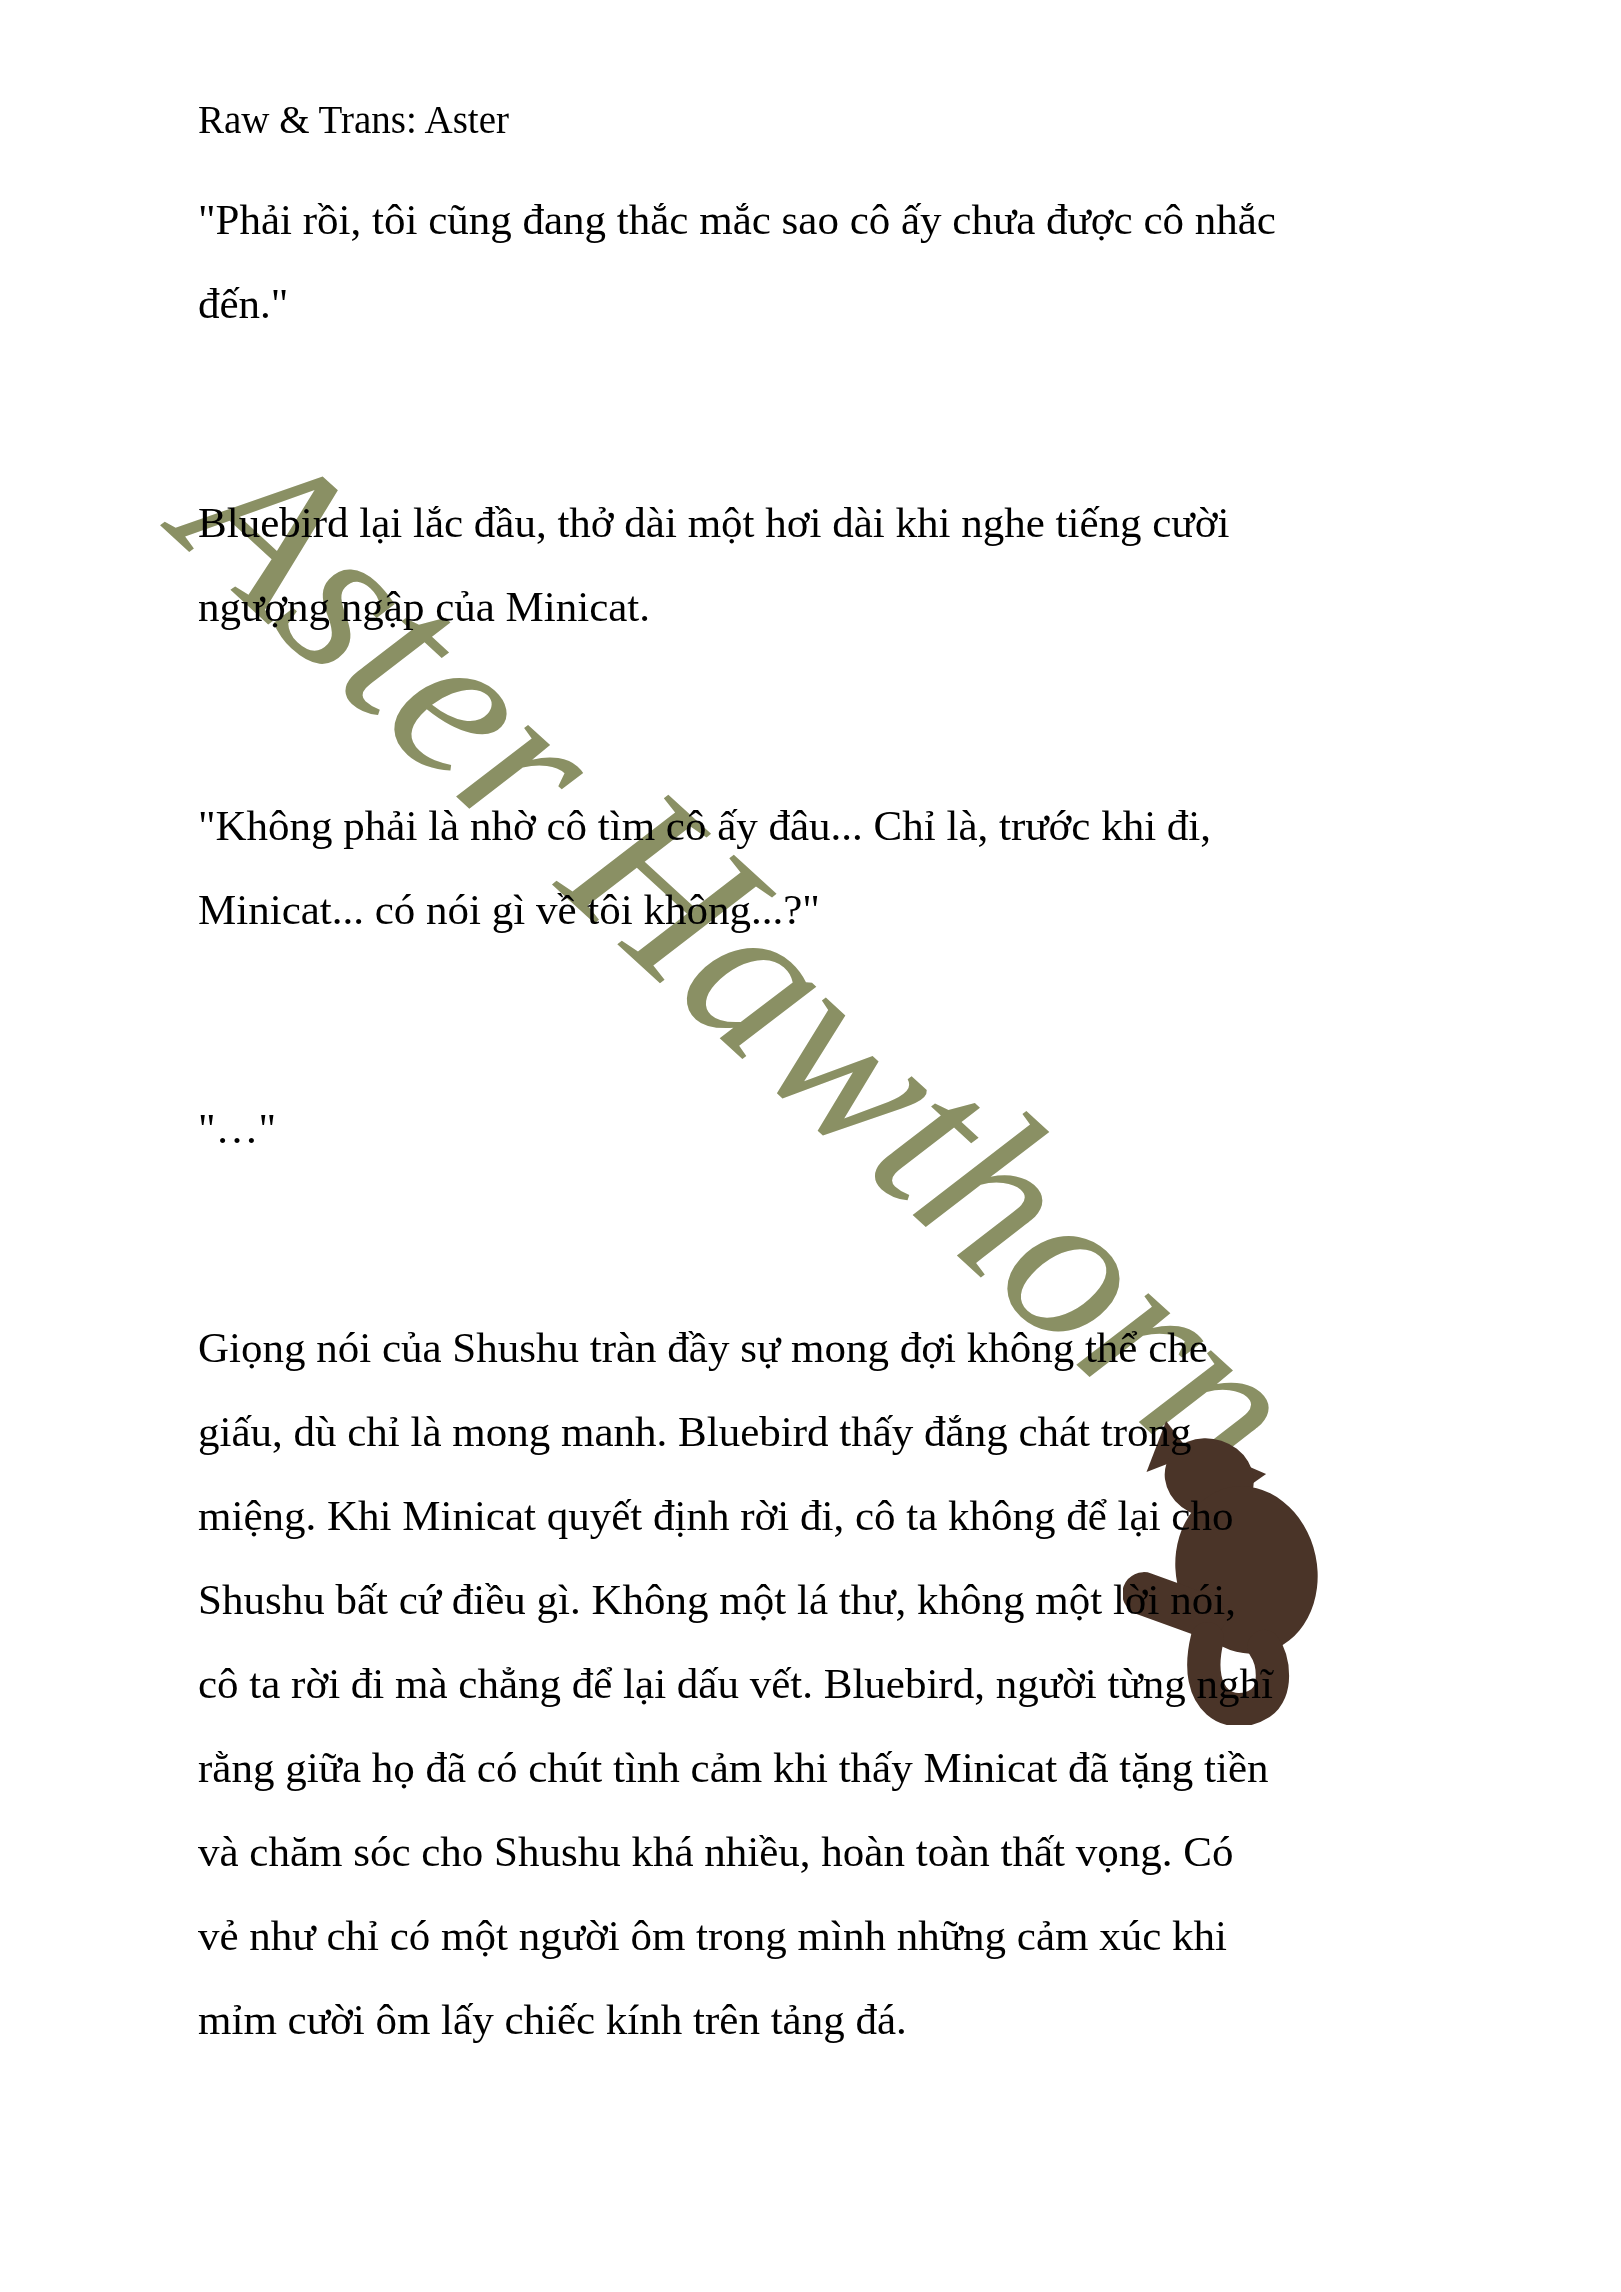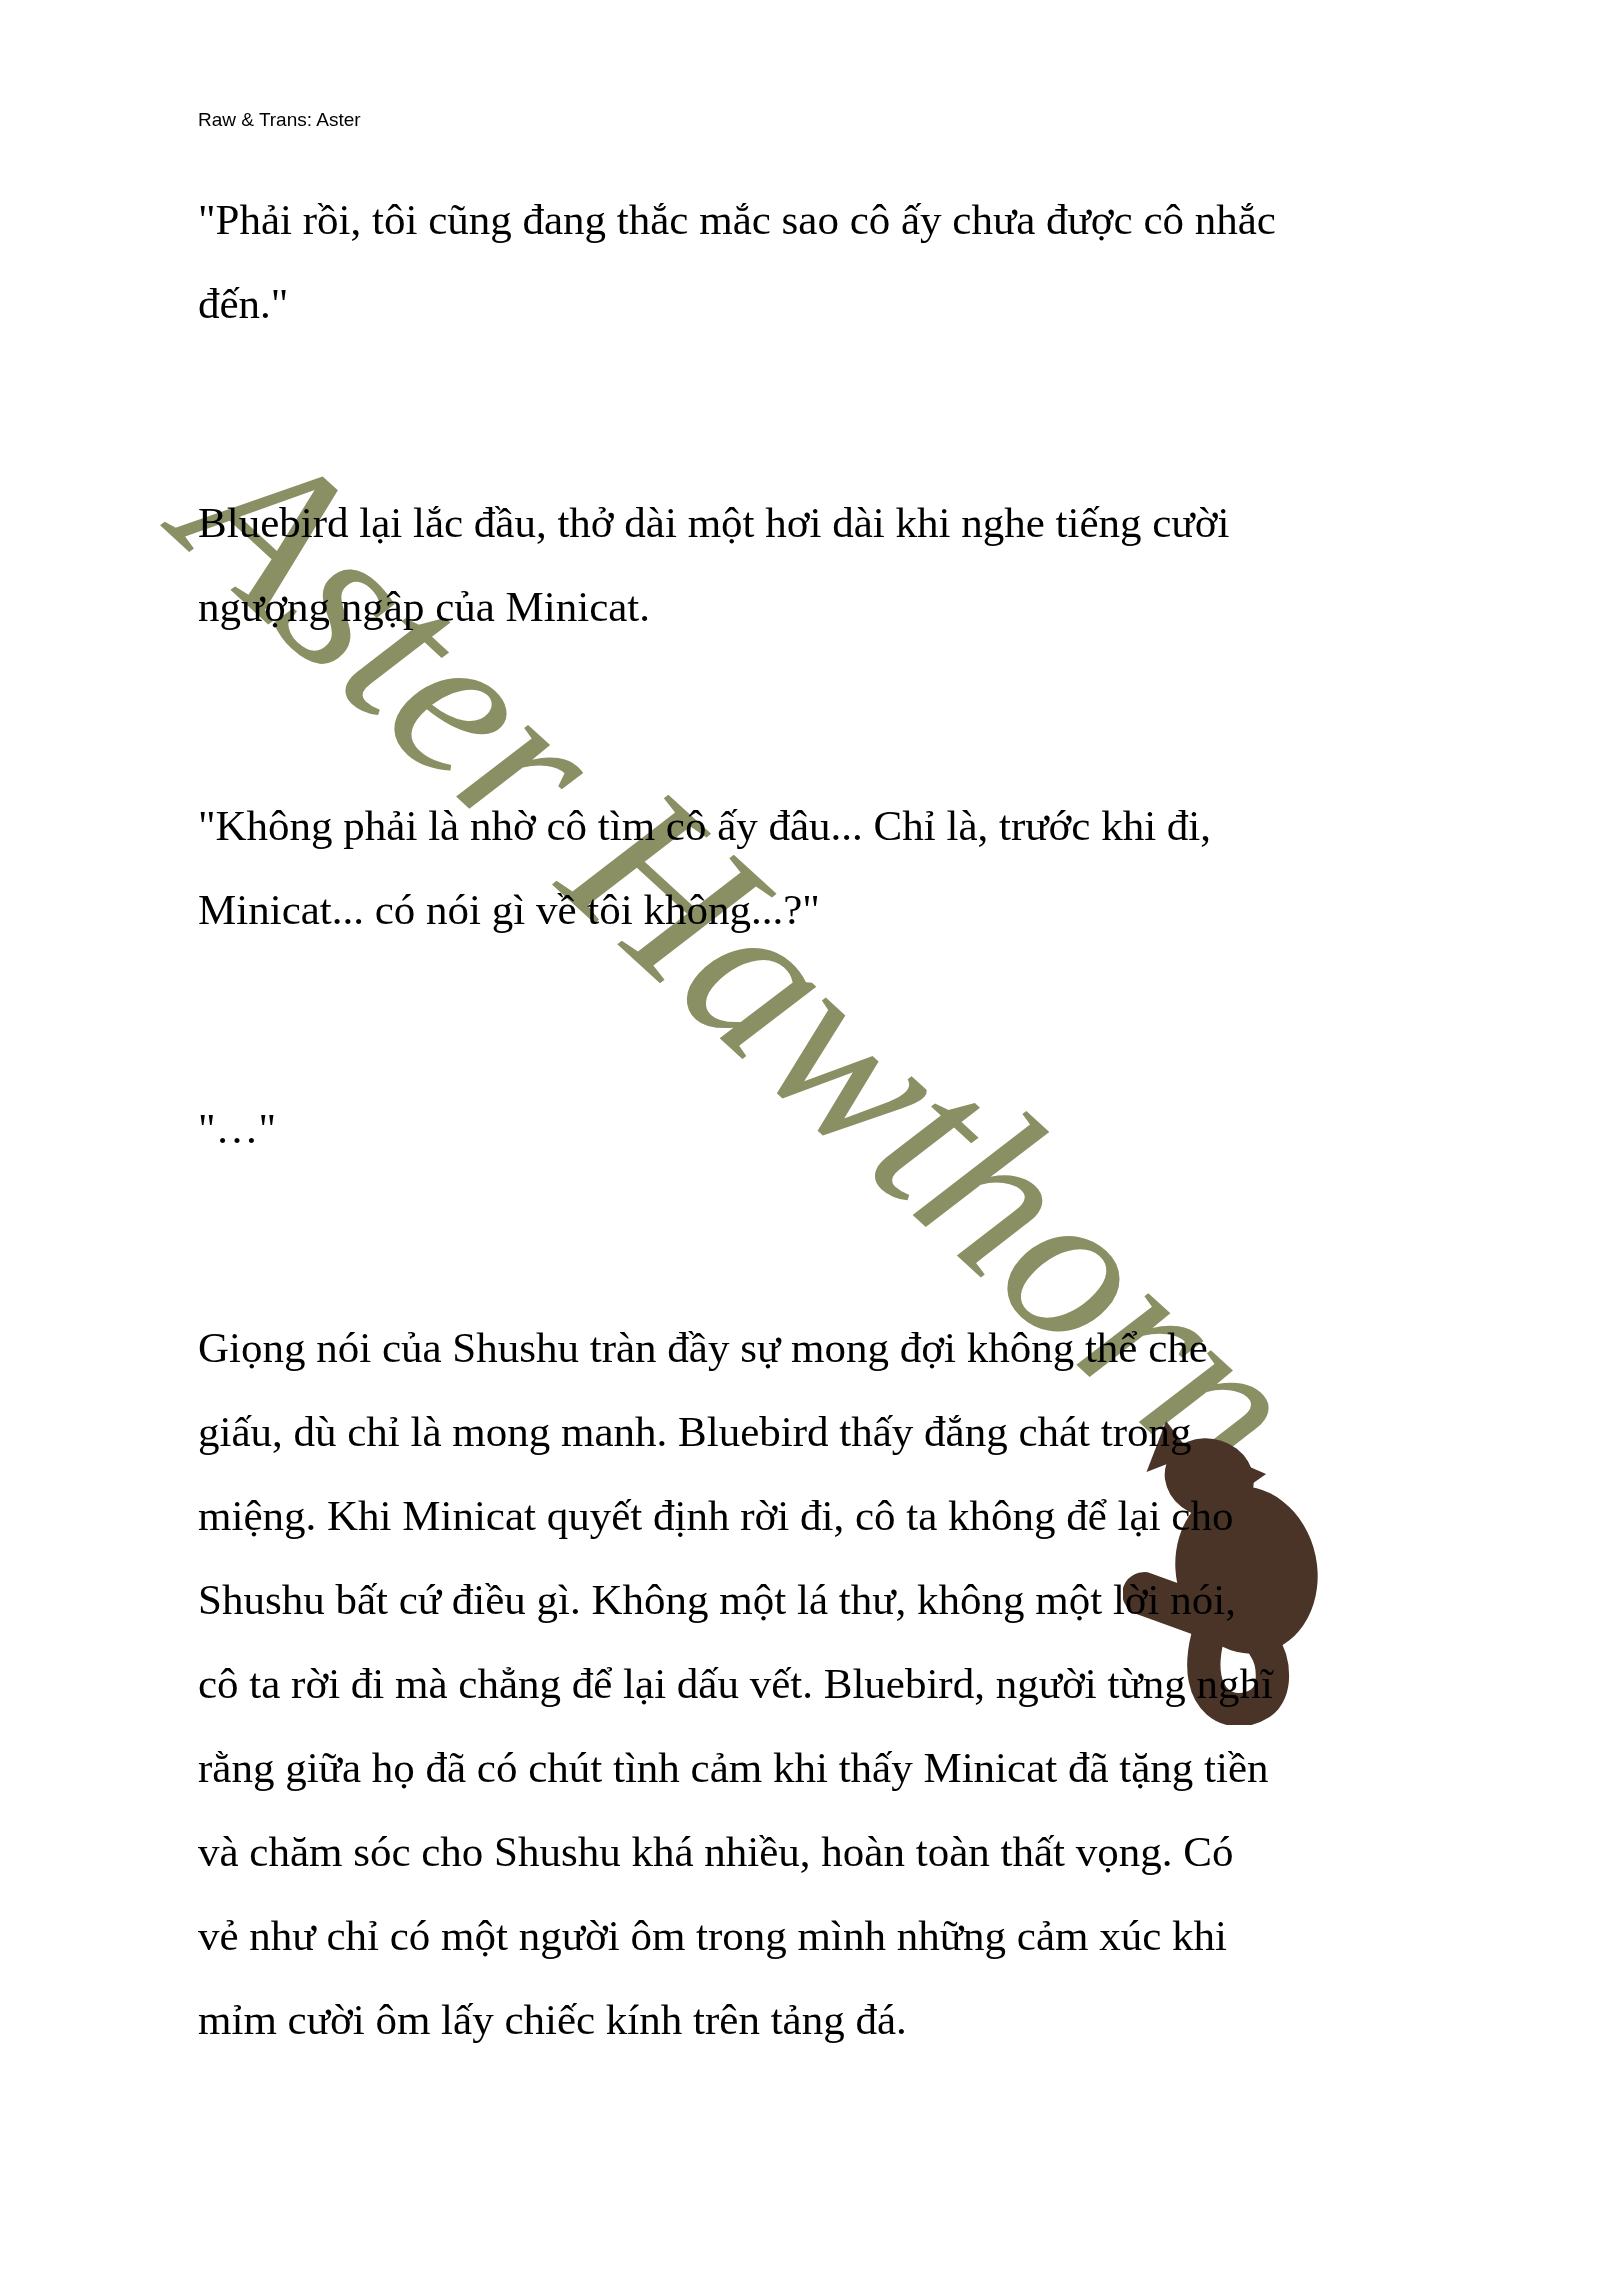--- a/index.html
+++ b/index.html
@@ -10,22 +10,22 @@
     background: #ffffff;
     overflow: hidden;
     font-family: "Liberation Serif", "DejaVu Serif", serif;
     color: #000000;
   }
   .credit {
     position: absolute;
     left: 198px;
     top: 101px;
     z-index: 3;
-    font-family: Liberation Sans, sans-serif;
-    font-size: 19px;
+    font-family: Liberation Serif, serif;
+    font-size: 39px;
     line-height: 37px;
     color: #000000;
   }
   .content {
     position: absolute;
     left: 198px;
     top: 178px;
     width: 1338px;
     z-index: 2;
   }

